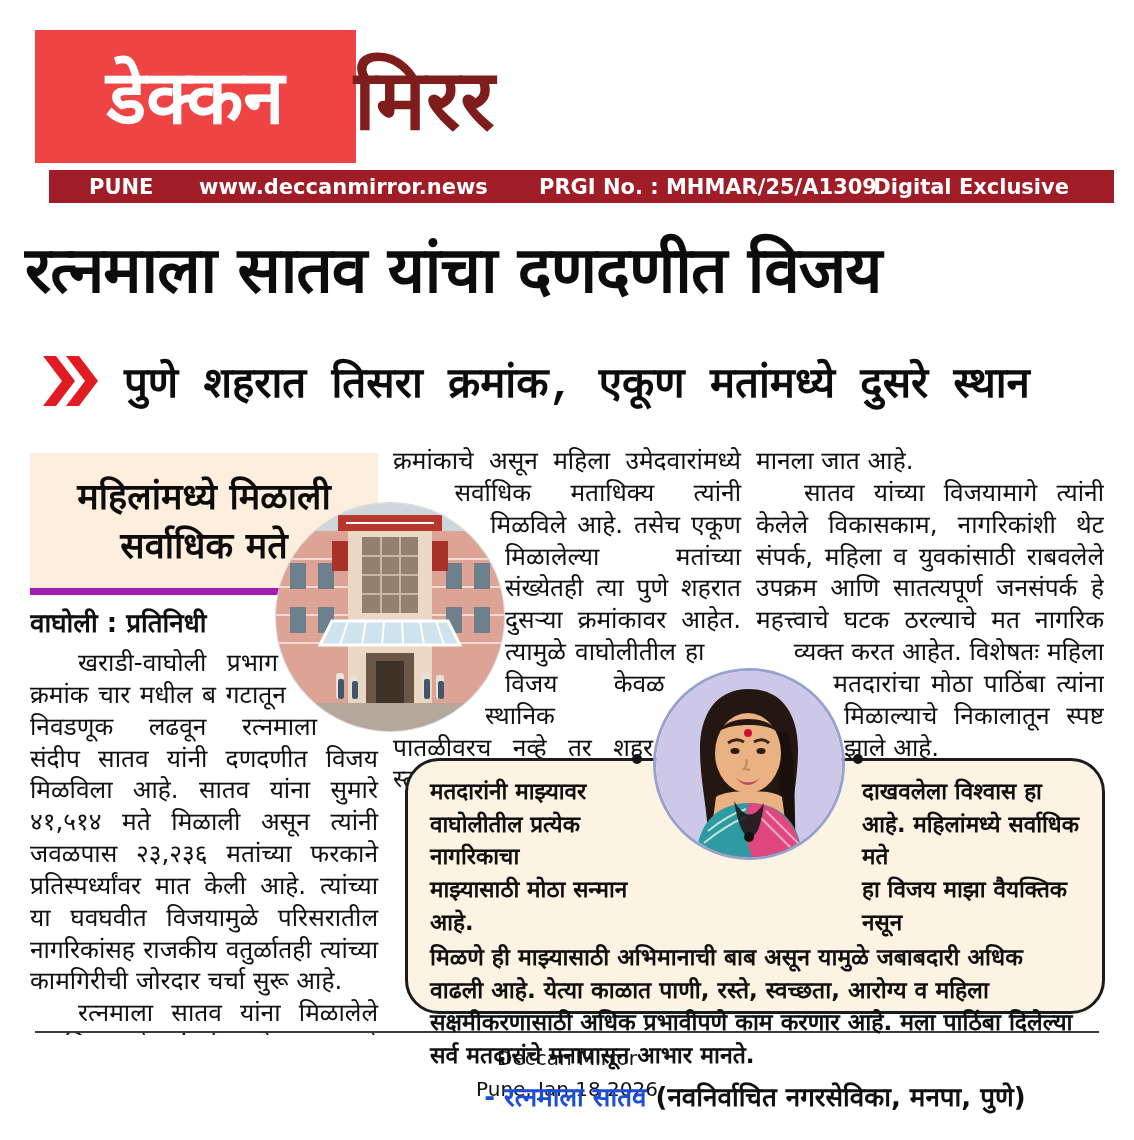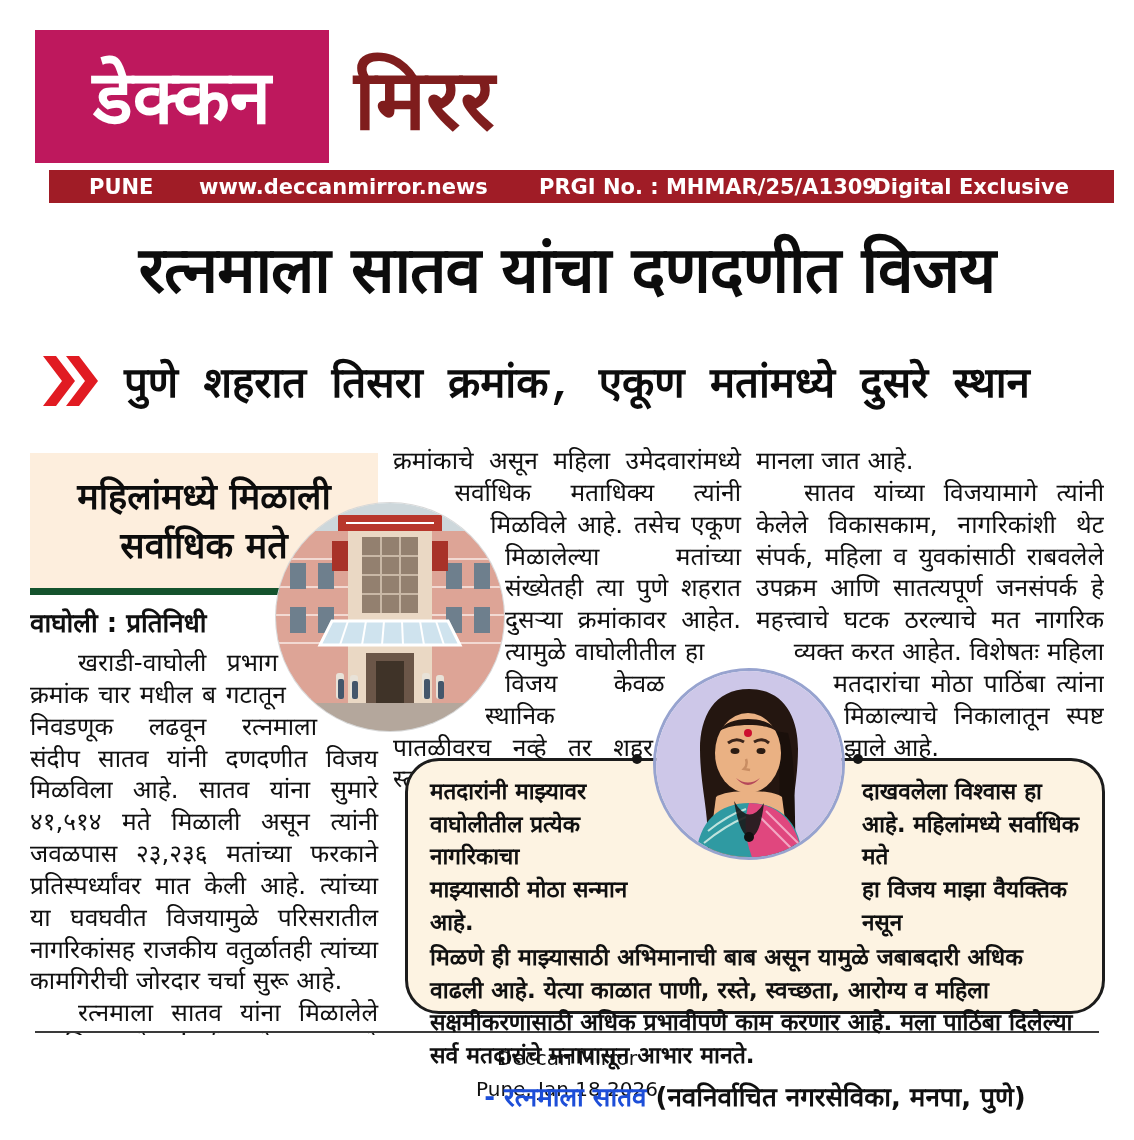--- a/index.html
+++ b/index.html
@@ -1,49 +1,49 @@
 <!DOCTYPE html>
 <html><head>
 <meta charset="utf-8">
 <style>
   * { box-sizing: border-box; margin: 0; padding: 0; }
   body { background: #ffffff; font-family: "DejaVu Sans", sans-serif; }
   .page { position: relative; width: 1134px; height: 1140px; background: #fff; overflow: hidden; }
 
   
-  .logo-box { position: absolute; left: 35px; top: 30px; width: 294px; height: 133px;
-              background: #be185d; display: flex; align-items: center; justify-content: center; }
+  .logo-box { position: absolute; left: 35px; top: 30px; width: 321px; height: 133px;
+              background: #ef4444; display: flex; align-items: center; justify-content: center; }
   .logo-primary { color: #fff; font-size: 74px; font-weight: bold; line-height: 1; }
   .logo-secondary { position: absolute; left: 354px; top: 30px; height: 133px; display: flex;
                     align-items: center; color: #7f1d1d; font-size: 84px; font-weight: bold; }
   .top-bar { position: absolute; left: 49px; top: 170px; width: 1065px; height: 33px;
              background: #a01c26; color: #fff; font-weight: bold; font-size: 21px; }
   .top-bar span { position: absolute; top: 50%; transform: translateY(-50%); white-space: nowrap; }
   .bar-city { left: 40px; }
   .bar-site { left: 150px; }
   .bar-prgi { left: 490px; }
   .bar-edition { right: 45px; }
 
   
-  .headline { position: absolute; left: 25px; top: 234px; width: 1084px; text-align: center;
+  .headline { position: absolute; left: 25px; top: 234px; width: 1084px; 
               font-size: 64px; font-weight: 800; color: #0c0c0c; line-height: 1.15; letter-spacing: -1px; }
   .subheadline { position: absolute; left: 42px; top: 352px; width: 1070px;
                  display: flex; align-items: center; gap: 24px; font-family: Liberation Mono, monospace; }
   .chevrons { flex: 0 0 auto; width: 58px; height: 52px; }
   .subheadline-text { font-size: 42px; font-weight: bold; color: #0c0c0c; white-space: nowrap; }
 
   
   .columns { position: absolute; left: 30px; top: 445px; width: 1074px; height: 590px;
              display: flex; gap: 15px; overflow: hidden; }
   .col { width: 348px; flex: 0 0 348px; font-size: 24.5px; line-height: 1.3;
          text-align: justify; color: #101010; }
   .para { margin: 0; }
   .para.indent { text-indent: 48px; }
 
-  .highlight-box { margin-top: 8px; background: #fdeedd; border-bottom: 7px solid #14532d;
+  .highlight-box { margin-top: 8px; background: #fdeedd; border-bottom: 7px solid #a21caf;
                    padding: 20px 0 18px; text-align: center; font-size: 36px; font-weight: bold;
                    line-height: 1.35; color: #0c0c0c; }
   .byline { margin: 12px 0 6px; font-size: 26px; font-weight: bold; text-align: left; }
 
   
   .float-col1 { float: right; width: 100px; height: 78px;
                 shape-outside: circle(120px at 112px -39px); shape-margin: 6px; }
   .float-col2-building { float: left; width: 112px; height: 286px;
                 shape-outside: circle(120px at -3px 172px); shape-margin: 6px; }
   .float-col2-portrait { float: right; width: 88px; height: 322px;

